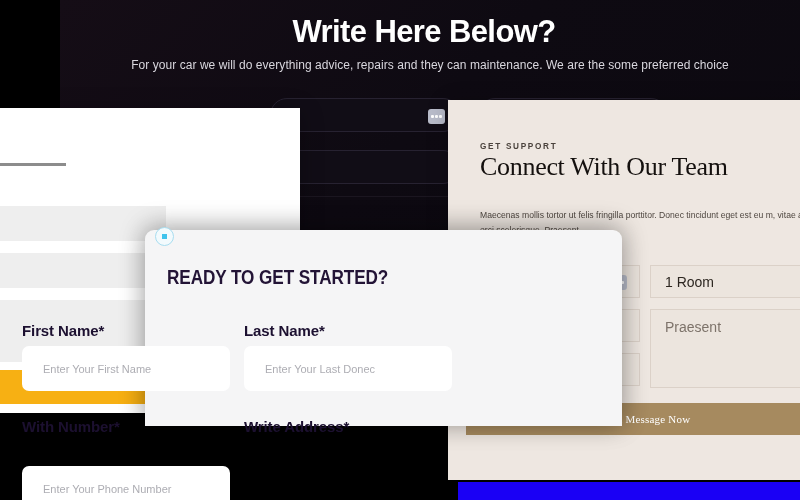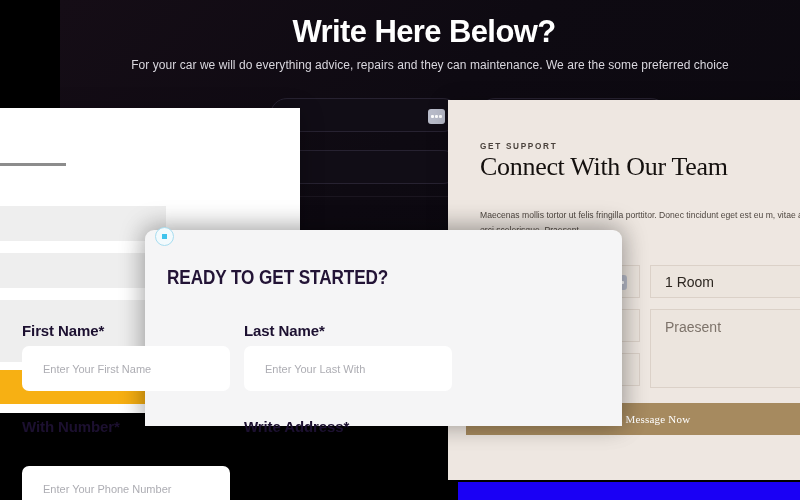--- a/index.html
+++ b/index.html
@@ -215,21 +215,21 @@
     <div class="modal-title">READY TO GET STARTED?</div>
   </div>
 
   <div class="m-label lbl-c1 row1-lbl">First Name*</div>
   <div class="m-input in-c1 row1-in">
     <span>Enter Your First Name</span>
   </div>
 
   <div class="m-label lbl-c2 row1-lbl">Last Name*</div>
   <div class="m-input in-c2 row1-in">
-    <span>Enter Your Last With</span>
+    <span>Enter Your Last Donec</span>
   </div>
 
   <div class="m-label lbl-c1 row2-lbl">With Number*</div>
   <div class="m-input in-c1 row2-in">
     <span>Enter Your Phone Number</span>
   </div>
 
   <div class="m-label lbl-c2 row2-lbl">Write Address*</div>
 
   <div class="marker">

